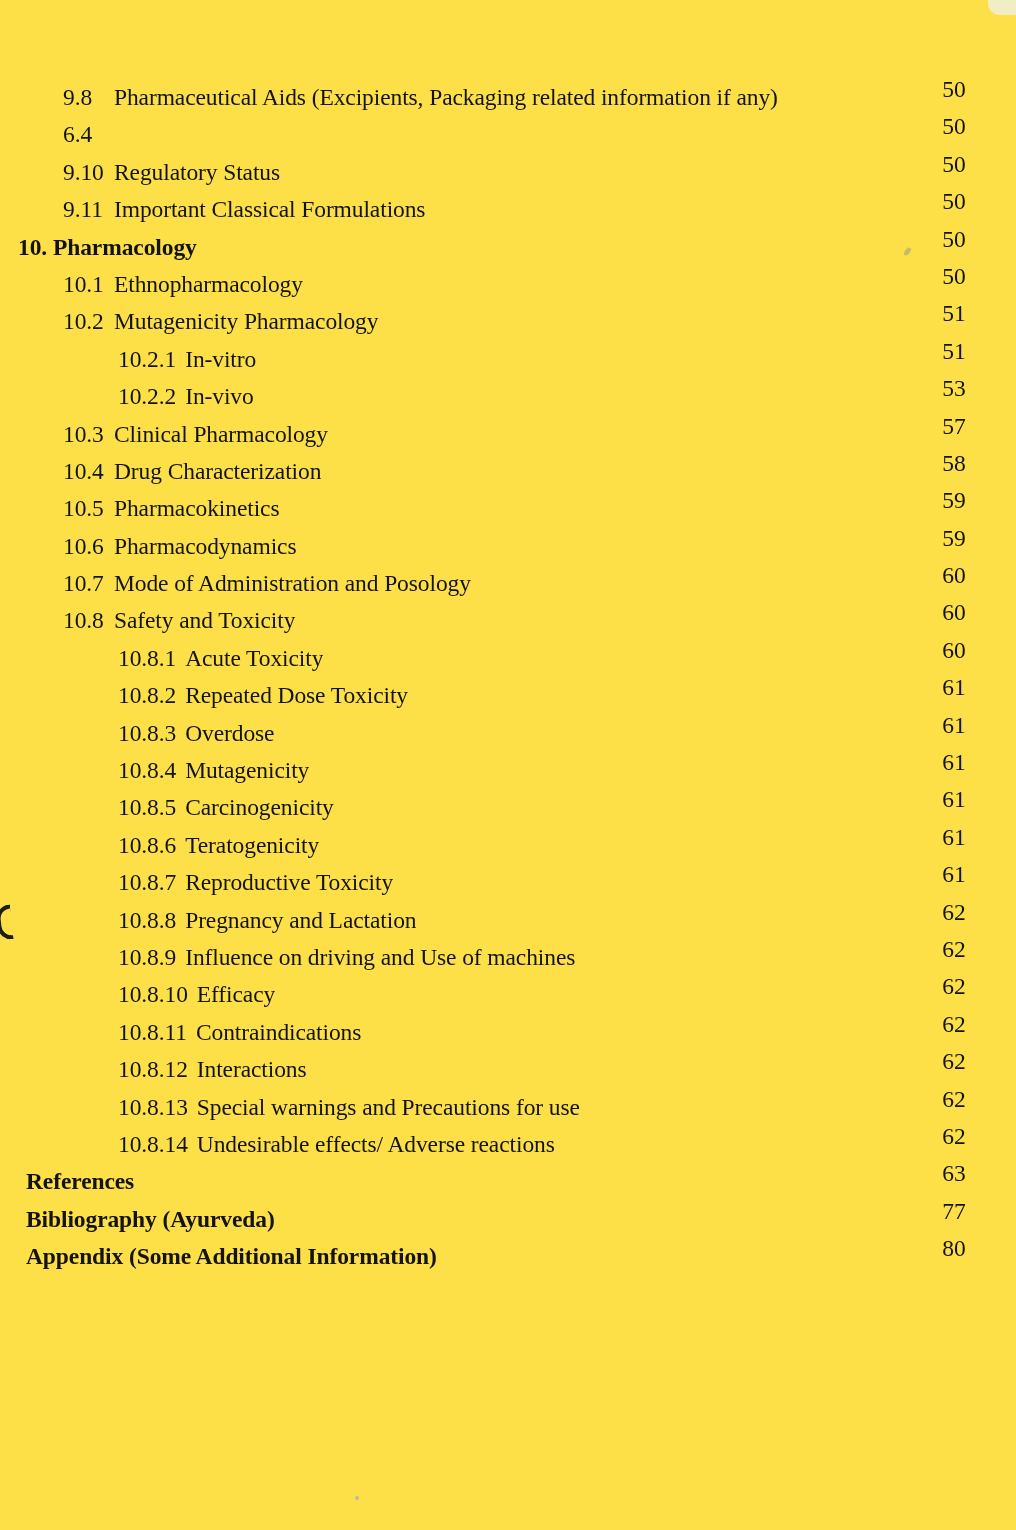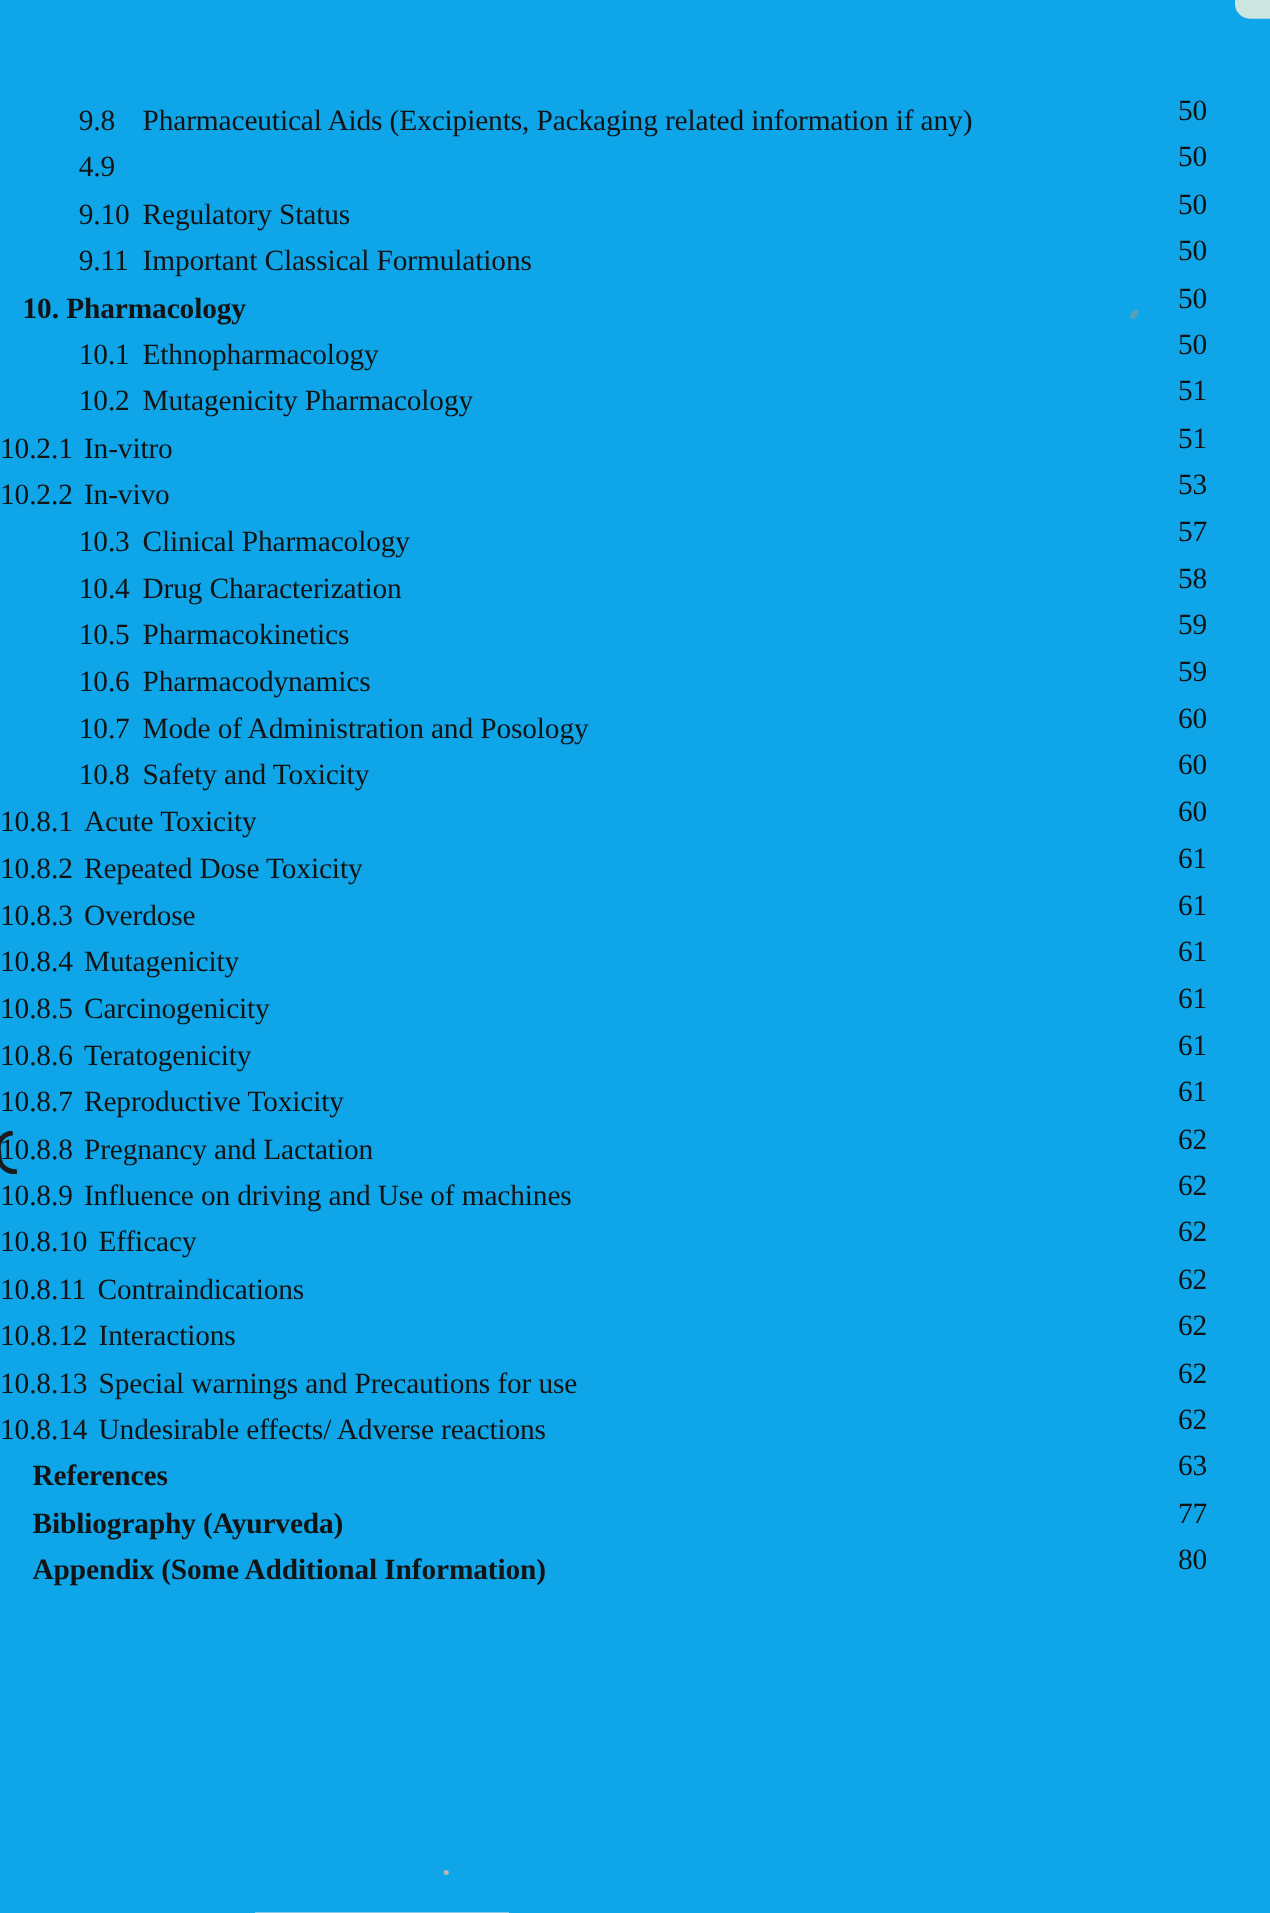--- a/index.html
+++ b/index.html
@@ -1,20 +1,20 @@
 <!DOCTYPE html>
 <html><head>
 <meta charset="utf-8">
 <style>
   html, body { margin: 0; padding: 0; background: #e8e8e8; }
   .page {
     position: relative;
     width: 1016px;
     height: 1530px;
-    background: #0ea5e9;
+    background: #fde047;
     overflow: hidden;
     font-family: "Liberation Serif", "DejaVu Serif", serif;
     color: #131313;
   }
   .toc {
     position: absolute;
     top: 84px;
     left: 0;
     right: 0;
   }
@@ -37,21 +37,21 @@
     transform: translateY(-8px); 
     font-weight: 400;
   }
   
   .lvl0 { padding-left: 18px; font-weight: 700; }
   .lvl0 .num { width: 35px; }
   
   .lvl1 { padding-left: 63px; font-weight: 400; }
   .lvl1 .num { width: 51px; }
   
-  .lvl2 { font-weight: 400; }
+  .lvl2 { padding-left: 118px; font-weight: 400; }
   .lvl2 .num { margin-right: 9px; }
   
   .lvl3 { padding-left: 26px; font-weight: 700; }
 
   
   .mark-paren {
     position: absolute;
     left: -3px;
     top: 905px;
     width: 11px;
@@ -96,21 +96,21 @@
 <body>
 
 <div class="page">
   <div class="toc" id="toc">
       <div class="row lvl1">
     <span class="num">9.8</span>
     <span class="title">Pharmaceutical Aids (Excipients, Packaging related information if any)</span>
     <span class="pg">50</span>
   </div>
       <div class="row lvl1">
-    <span class="num">4.9</span>
+    <span class="num">6.4</span>
     <span class="pg">50</span>
   </div>
       <div class="row lvl1">
     <span class="num">9.10</span>
     <span class="title">Regulatory Status</span>
     <span class="pg">50</span>
   </div>
       <div class="row lvl1">
     <span class="num">9.11</span>
     <span class="title">Important Classical Formulations</span>

